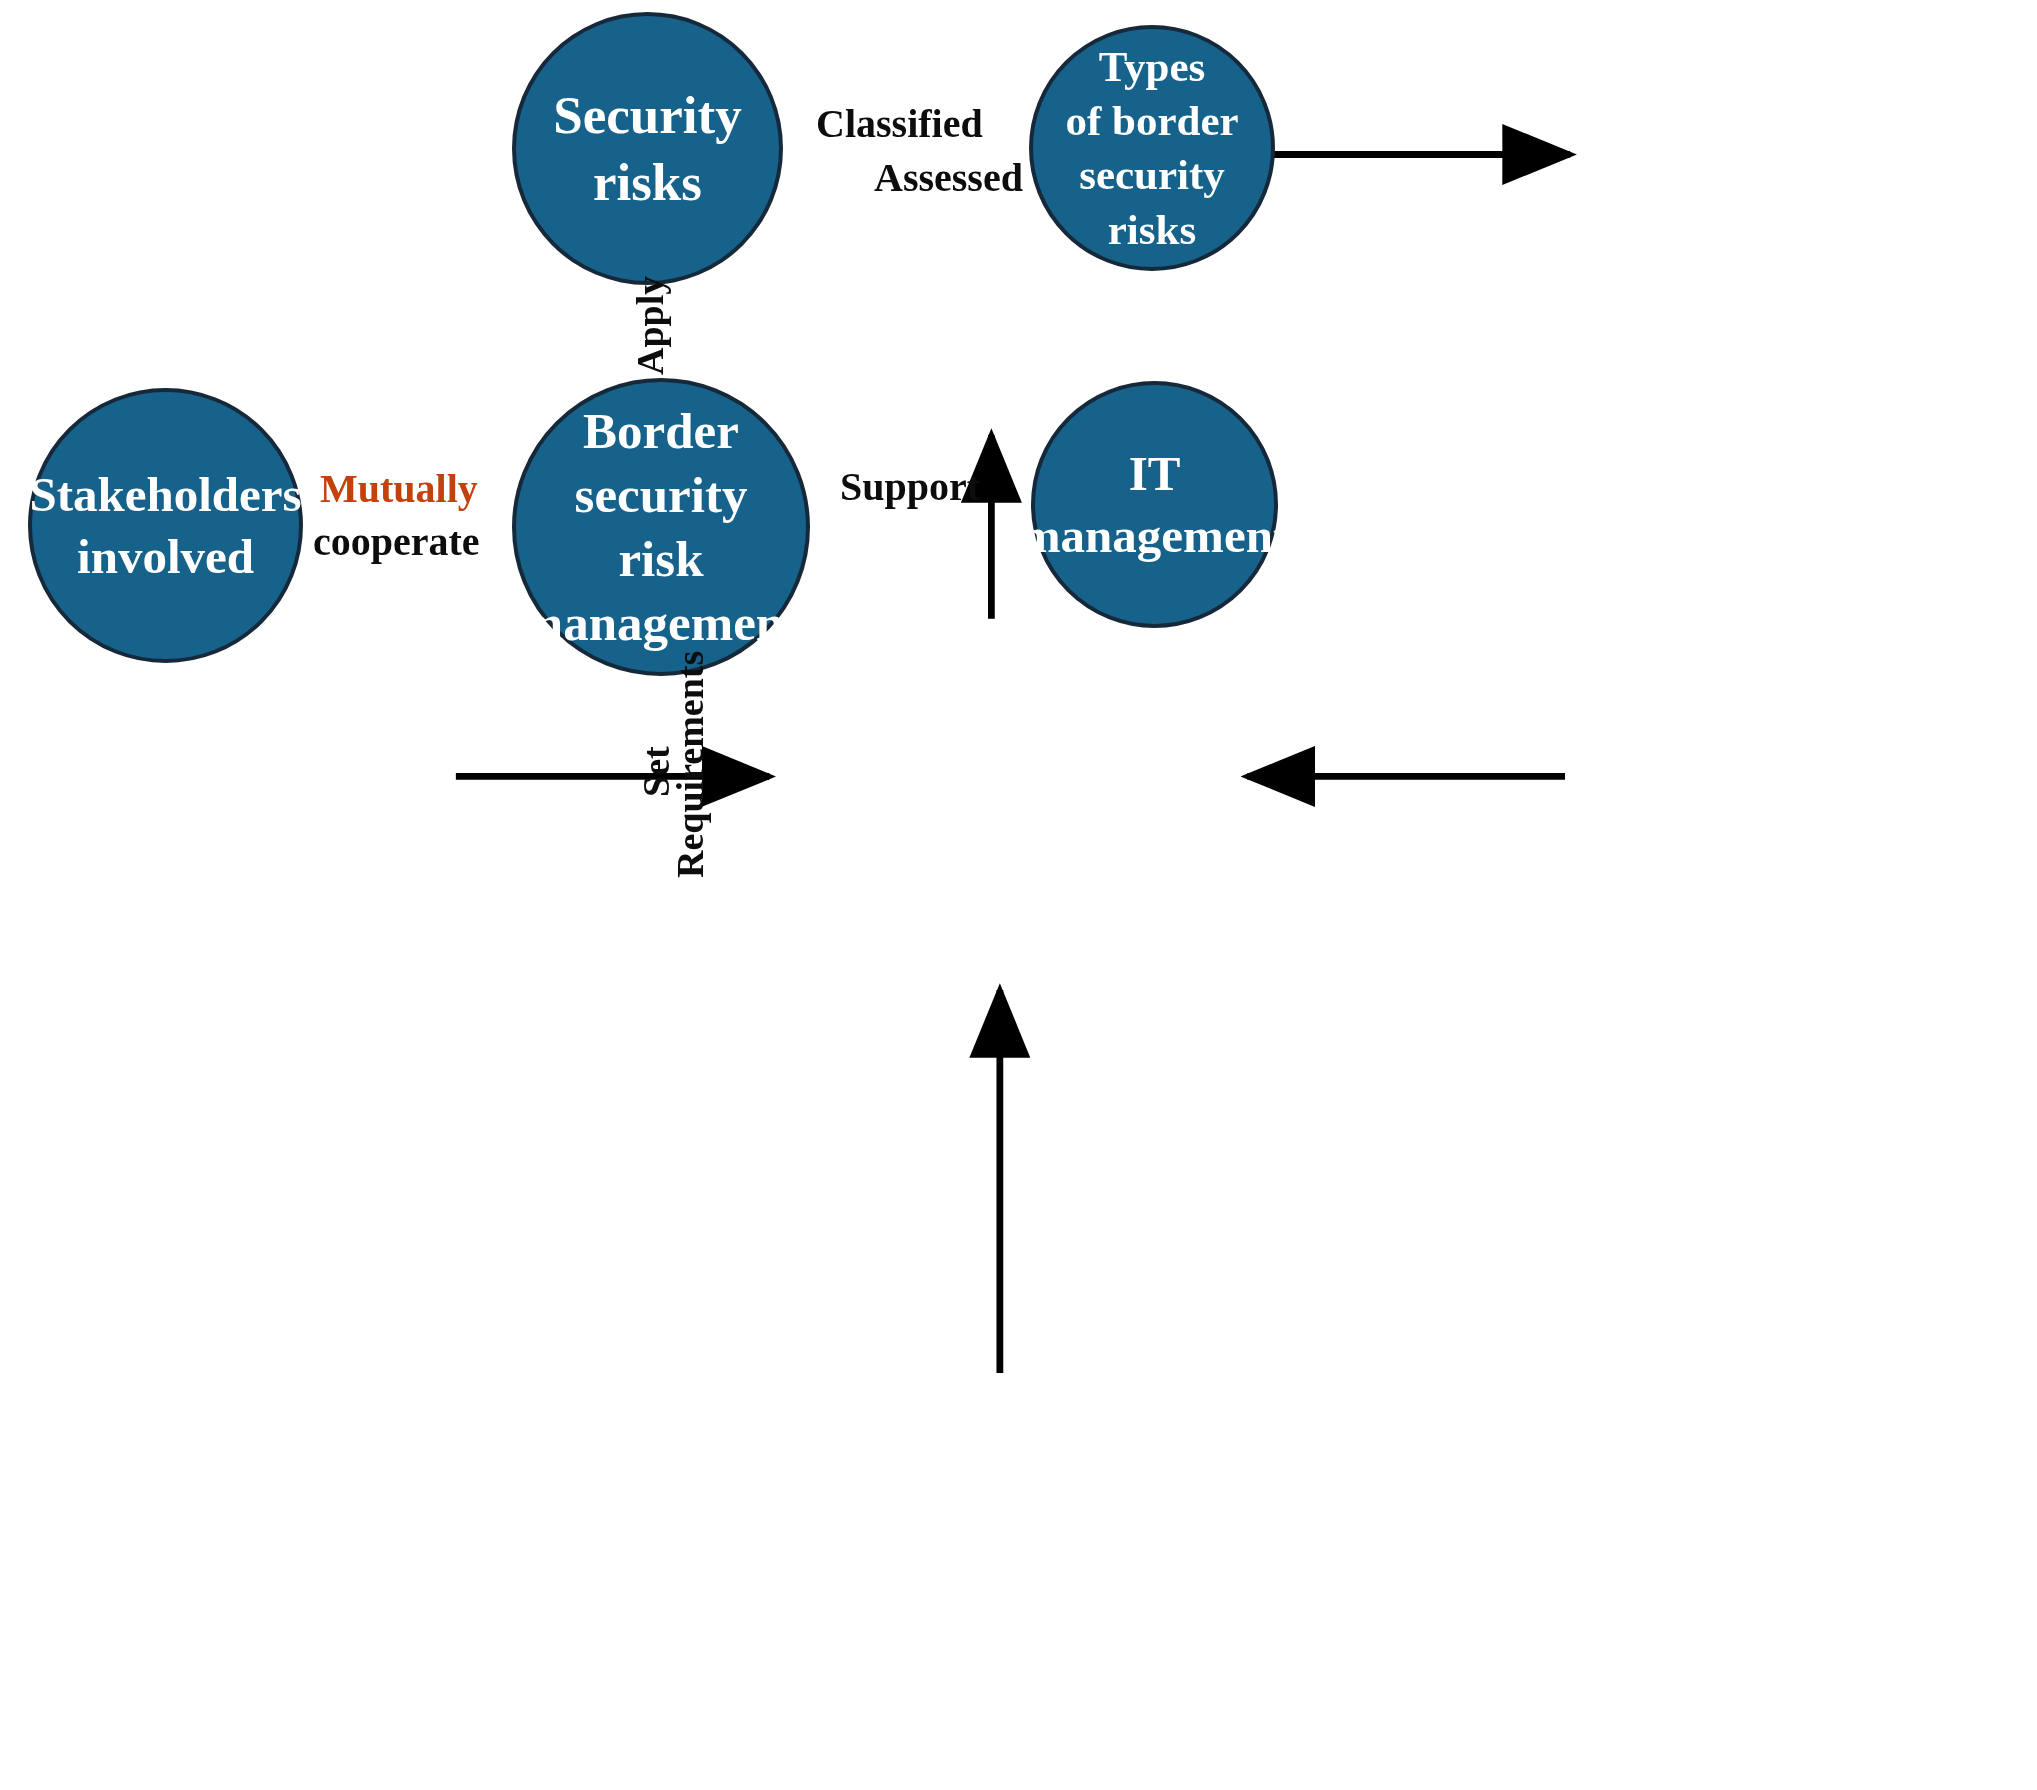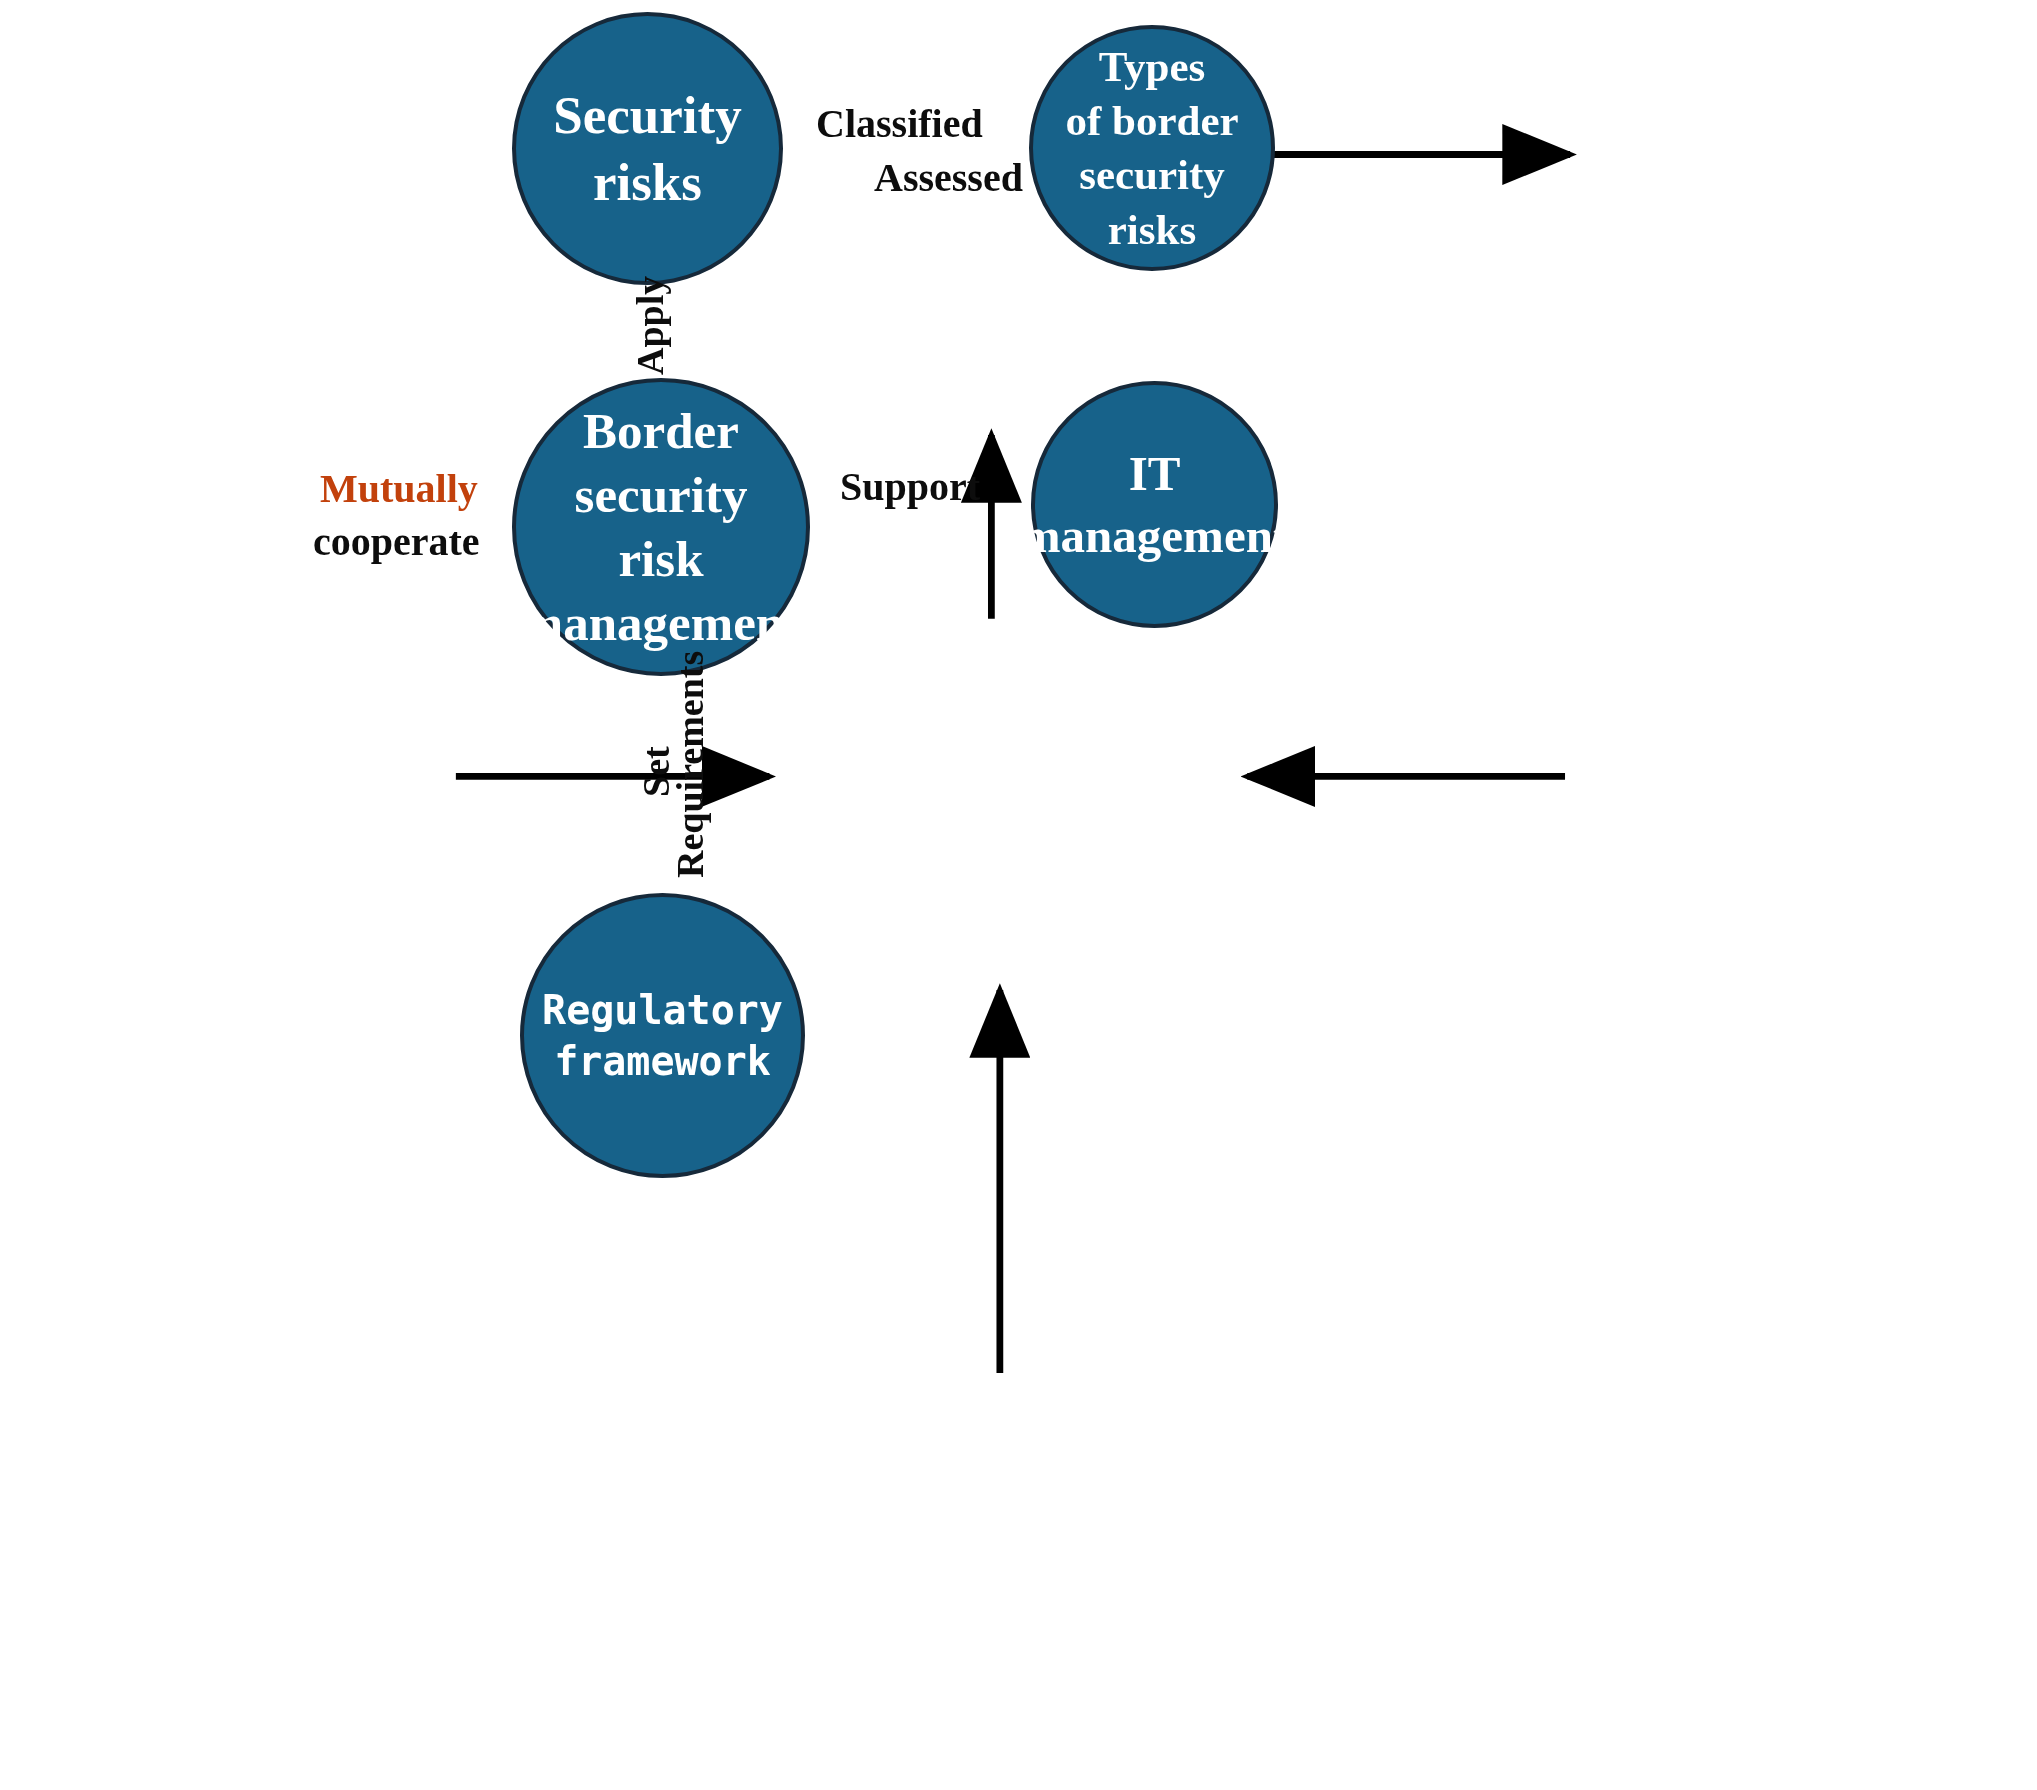--- a/index.html
+++ b/index.html
@@ -131,30 +131,30 @@
 risks</span>
   </div>
 
   <div class="node node-serif" id="node-border-srm" style="background: rgb(23, 98, 138); border-color: rgb(22, 41, 58); color: rgb(255, 255, 255);">
     <span class="node-label">Border
 security
 risk
 management</span>
   </div>
 
+  <div class="node node-serif" id="node-stakeholders" style="background: rgb(23, 98, 138); border-color: rgb(22, 41, 58); color: rgb(255, 255, 255);">
+    <span class="node-label">Stakeholders
+involved</span>
+  </div>
 
   <div class="node node-serif" id="node-it-solutions" style="background: rgb(23, 98, 138); border-color: rgb(22, 41, 58); color: rgb(255, 255, 255);">
     <span class="node-label">IT
 management</span>
   </div>
 
-  <div class="node node-mono" id="node-regulatory" style="background: rgb(23, 98, 138); border-color: rgb(22, 41, 58); color: rgb(255, 255, 255);">
-    <span class="node-label">Regulatory
-framework</span>
-  </div>
 
   <div class="edge-label" id="label-classified" style="color: rgb(13, 13, 13);">Classified</div>
   <div class="edge-label" id="label-assessed" style="color: rgb(13, 13, 13);">Assessed</div>
 
   <div class="edge-label-vert" id="label-apply" style="color: rgb(13, 13, 13);">Apply</div>
 
   <div class="edge-label" id="label-mutually" style="color: #c2410c;">Mutually</div>
   <div class="edge-label" id="label-cooperate" style="color: rgb(13, 13, 13);">cooperate</div>
 
   <div class="edge-label" id="label-support" style="color: rgb(13, 13, 13);">Support</div>

